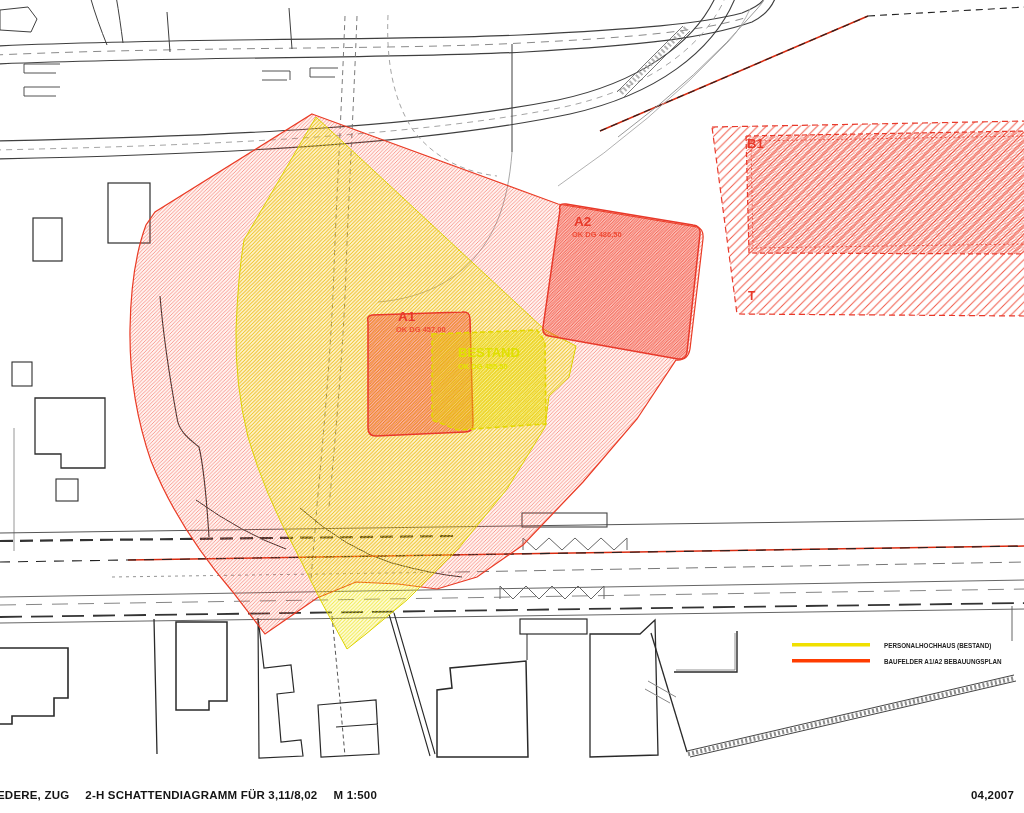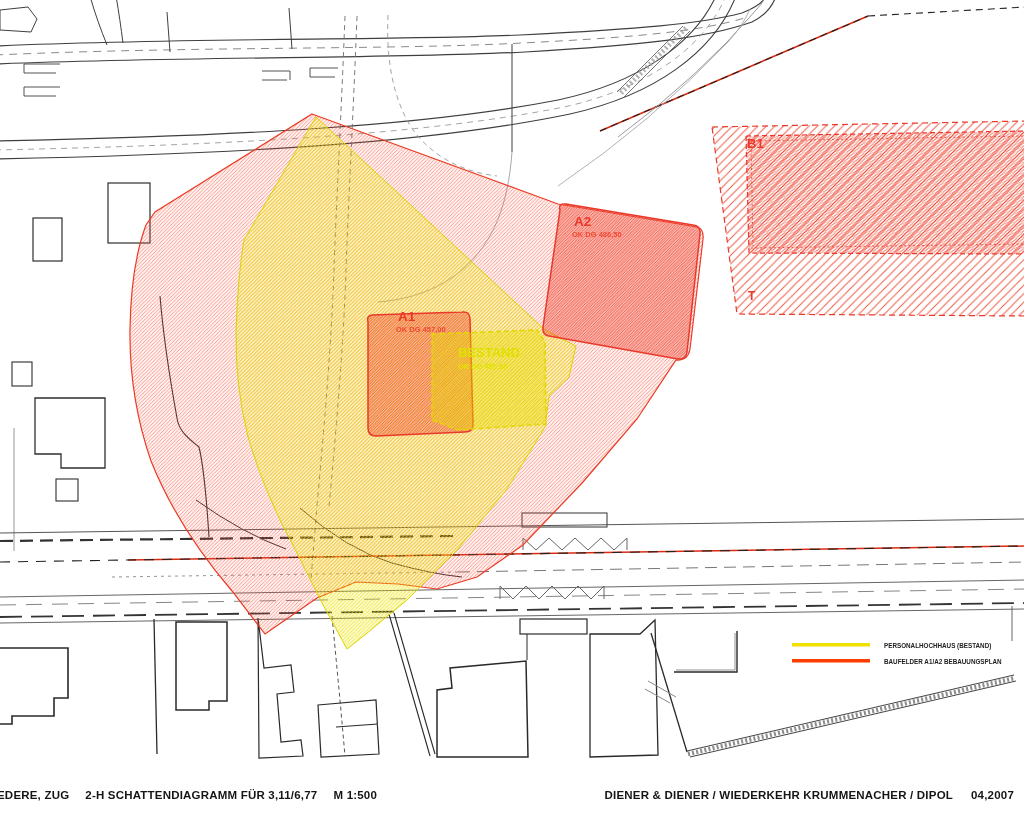--- a/index.html
+++ b/index.html
@@ -186,21 +186,20 @@
   <g>
     <rect x="792" y="643" width="78" height="3.5" fill="#f0e000"></rect>
     <text class="legend-text" x="884" y="648" font-size="6.3" fill="#222">PERSONALHOCHHAUS (BESTAND)</text>
     <rect x="792" y="659" width="78" height="3.5" fill="#ff3c00"></rect>
     <text class="legend-text" x="884" y="664" font-size="6.3" fill="#222">BAUFELDER A1/A2 BEBAUUNGSPLAN</text>
   </g>
 </svg>
 
   <div class="footer footer-left">
     <span>EDERE, ZUG</span>
-    <span>2-H SCHATTENDIAGRAMM FÜR 3,11/6,77</span>
+    <span>2-H SCHATTENDIAGRAMM FÜR 3,11/8,02</span>
     <span>M 1:500</span>
   </div>
   <div class="footer footer-right">
-    <span>DIENER &amp; DIENER / WIEDERKEHR KRUMMENACHER / DIPOL</span>
     <span>04,2007</span>
   </div>
 
 </div>
 
 </body></html>

